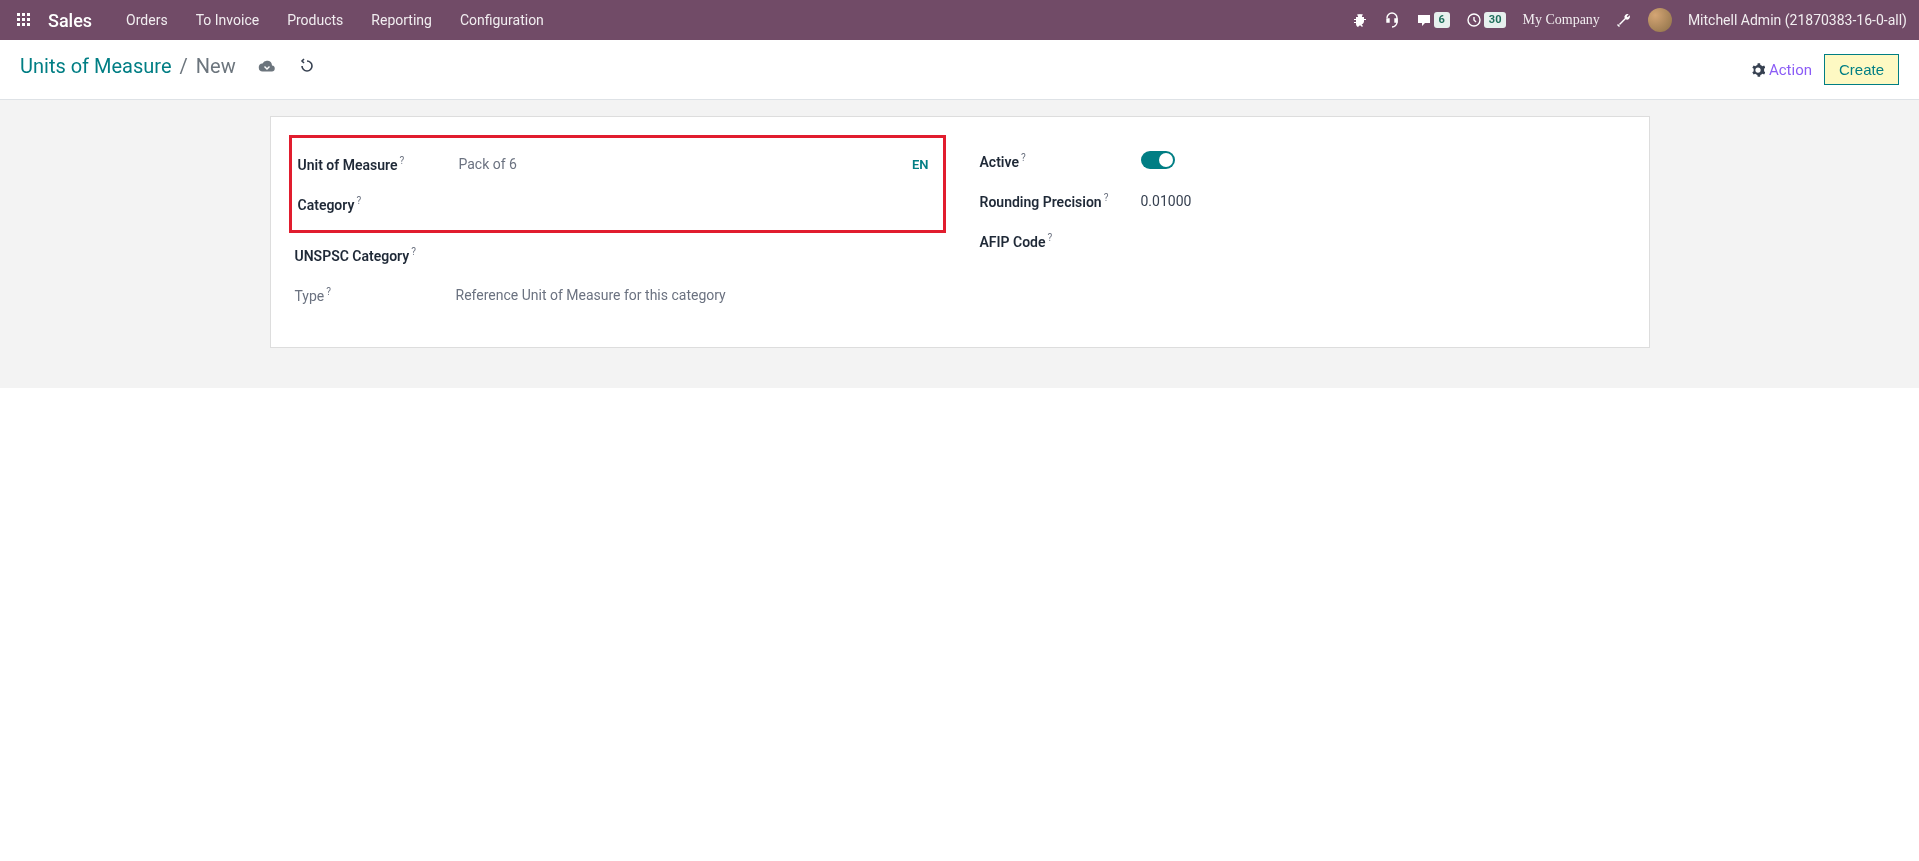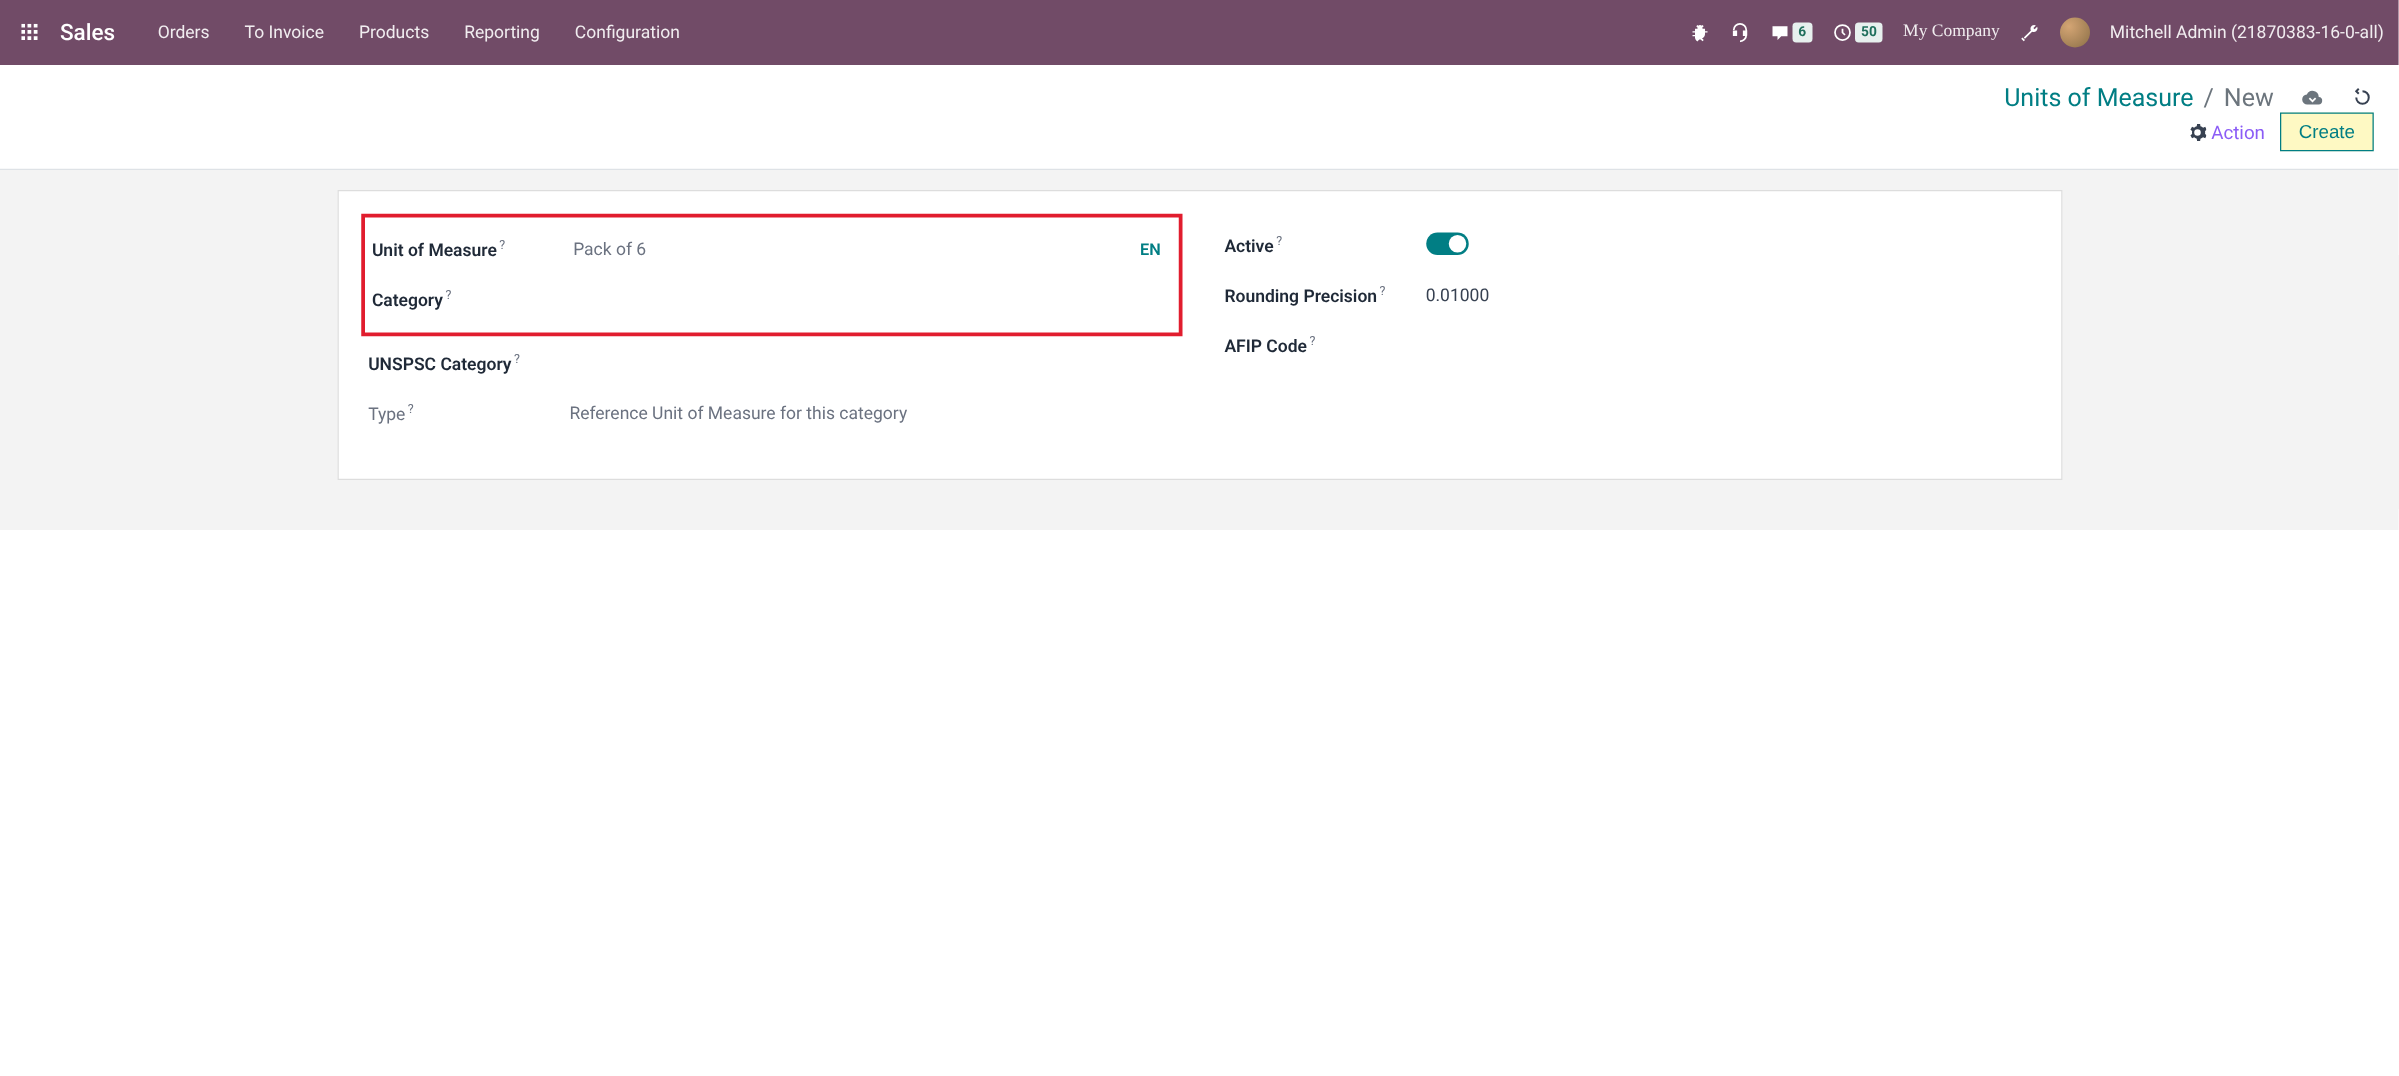--- a/index.html
+++ b/index.html
@@ -1,21 +1,21 @@
 <!DOCTYPE html>
 <html><head>
   <meta charset="utf-8">
   <style>
     * { margin: 0; padding: 0; box-sizing: border-box; }
     body { font-family: -apple-system, BlinkMacSystemFont, "Segoe UI", Roboto, "Helvetica Neue", Arial, sans-serif; font-size: 14px; color: #374151; background: #fff; }
 
     
     .navbar {
       background: #714b67;
-      height: 52px;
+      height: 40px;
       display: flex;
       align-items: center;
       padding: 0 12px;
       color: #fff;
     }
     .navbar-left { display: flex; align-items: center; gap: 4px; }
     .apps-icon { display: flex; align-items: center; justify-content: center; width: 24px; height: 24px; cursor: pointer; }
     .brand { font-size: 18px; font-weight: 500; margin: 0 16px 0 8px; color: #fff; }
     .nav-menu { display: flex; gap: 0; }
     .nav-menu a { color: rgba(255,255,255,0.9); text-decoration: none; padding: 0 14px; font-size: 14px; line-height: 40px; cursor: pointer; }
@@ -26,22 +26,21 @@
     .company-name { font-size: 14px; color: rgba(255,255,255,0.9); cursor: pointer; font-family: Liberation Serif, serif; }
     .avatar { width: 24px; height: 24px; border-radius: 50%; background: radial-gradient(circle at 30% 30%, #d4a574, #8b6f47); display: inline-block; }
     .user-name { font-size: 14px; color: rgba(255,255,255,0.9); cursor: pointer; }
 
     
     .control-panel {
       background: #fff;
       border-bottom: 1px solid #dee2e6;
       padding: 14px 20px;
       display: flex;
-      align-items: flex-end;
-      flex-direction: column;
+      align-items: flex-start;
     }
     .breadcrumb { display: flex; align-items: center; gap: 8px; font-size: 20px; }
     .breadcrumb-link { color: #017e84; cursor: pointer; }
     .breadcrumb-sep { color: #6c757d; }
     .breadcrumb-current { color: #6c757d; }
     .cp-icon { color: #6c757d; cursor: pointer; margin-left: 14px; display: inline-flex; }
     .cp-right { margin-left: auto; display: flex; align-items: center; gap: 12px; }
     .action-btn { color: #8b5cf6; display: flex; align-items: center; gap: 4px; cursor: pointer; font-size: 15px; }
     .create-btn { border: 1px solid #017e84; color: #017e84; background: #fef9c3; padding: 6px 14px; font-size: 15px; cursor: pointer; border-radius: 0; }
 
@@ -114,21 +113,21 @@
       <svg width="16" height="16" viewBox="0 0 16 16" fill="white">
           <path d="M2 3h12v8H9l-3 3v-3H2z"></path>
         </svg>
       <span class="badge">6</span>
     </span>
     <span class="systray-icon">
       <svg width="16" height="16" viewBox="0 0 16 16" fill="none" stroke="white" stroke-width="1.4">
           <circle cx="8" cy="8" r="6"></circle>
           <path d="M8 5v3l2 2"></path>
         </svg>
-      <span class="badge">50</span>
+      <span class="badge">30</span>
     </span>
     <span class="company-name">My Company</span>
     <span class="systray-icon">
       <svg width="16" height="16" viewBox="0 0 16 16" fill="white">
           <path d="M13.7 3.3a3 3 0 01-4 4L4 13l-1-1 5.7-5.7a3 3 0 014-4l-2 2 1 1 2-2zM2 12l2 2-1 1-2-2z"></path>
         </svg>
     </span>
     <span class="avatar"></span>
     <span class="user-name">Mitchell Admin (21870383-16-0-all)</span>
   </div>

